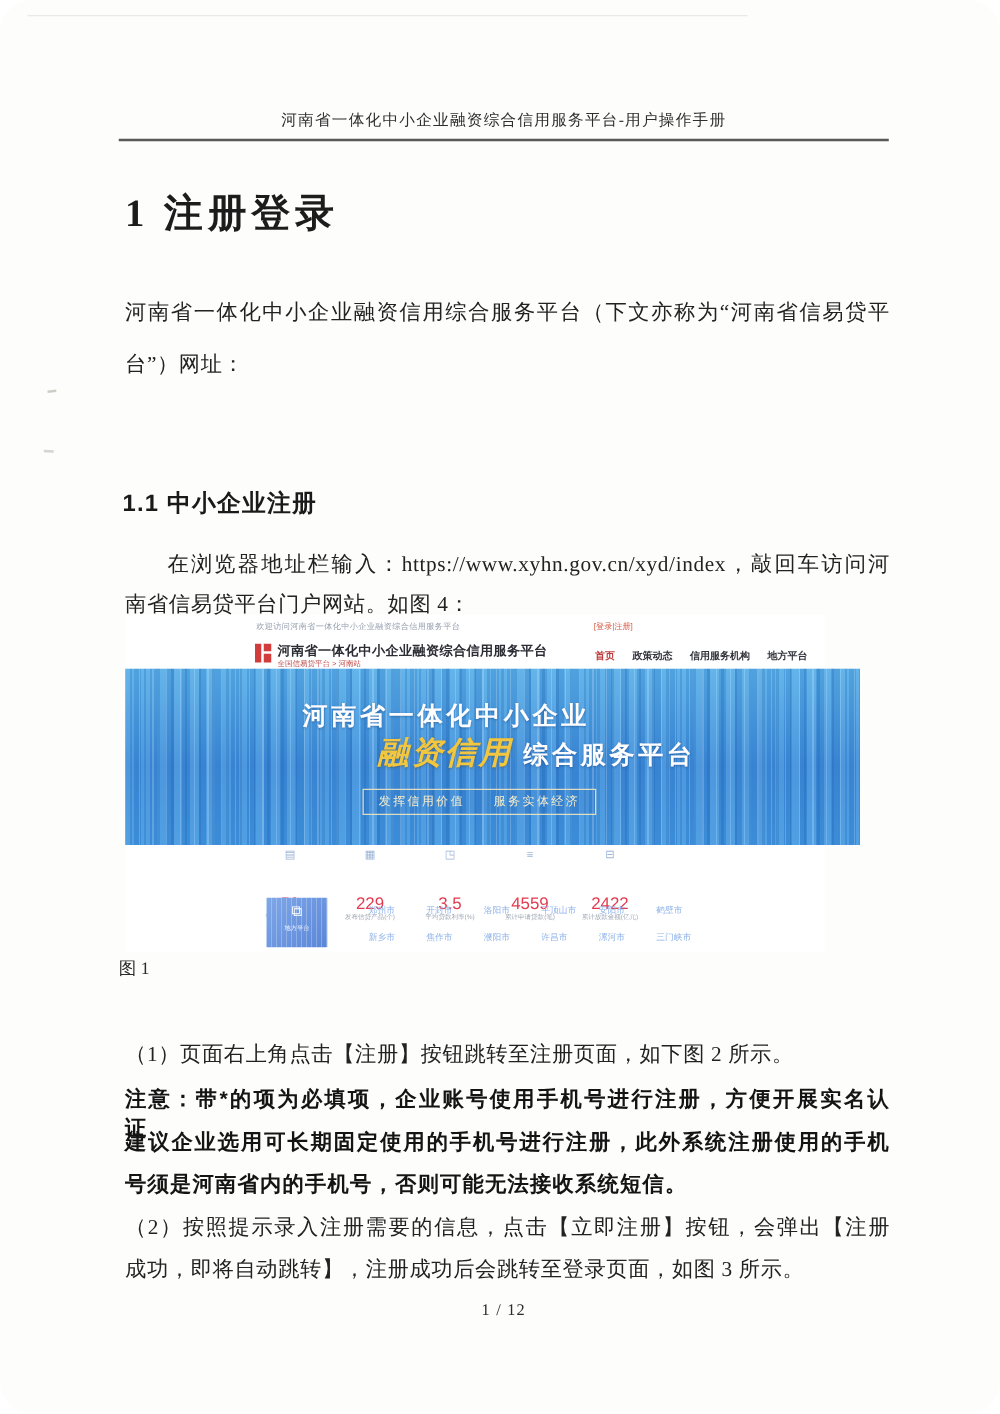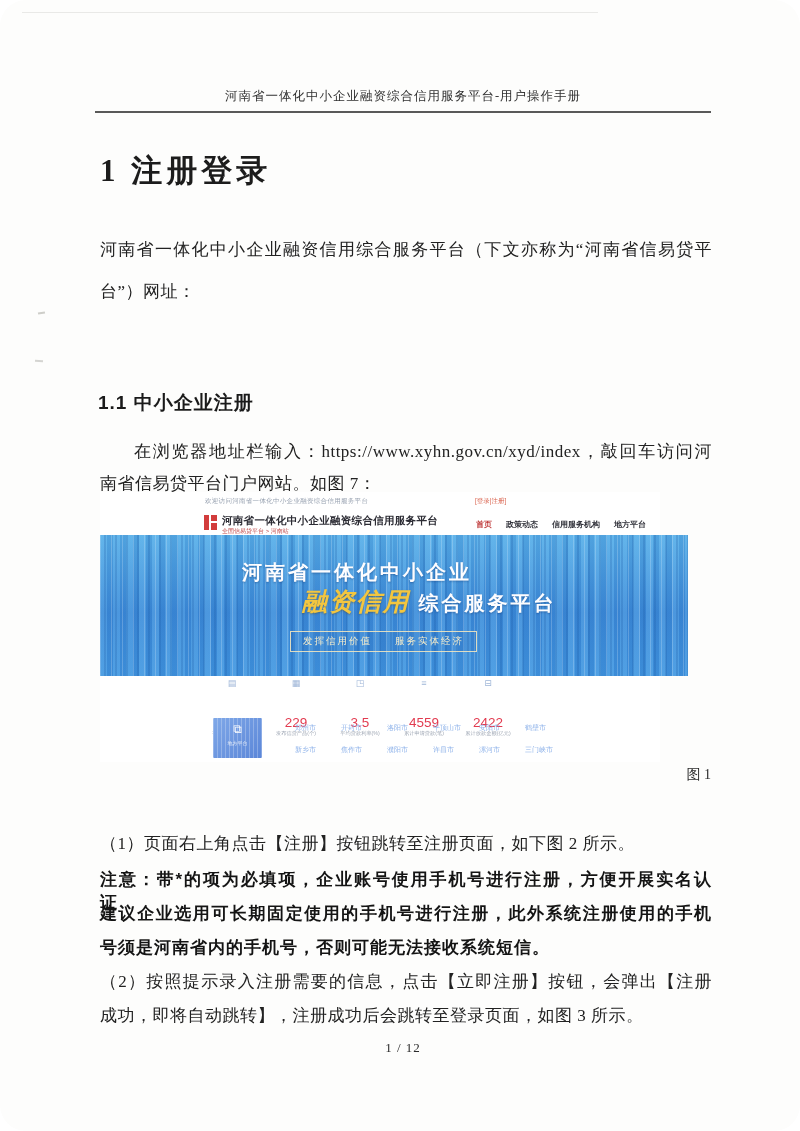--- a/index.html
+++ b/index.html
@@ -104,21 +104,21 @@
   }
   .fig-tile .tic{font-size:12px;line-height:22px;}
   .fig-tile .tlb{font-size:5px;line-height:6px;opacity:.9;}
   .fig-cities{
     position:absolute;top:5px;left:195px;
     display:grid;grid-template-columns:repeat(6,46px);grid-row-gap:12px;
     font-size:7px;color:#8fb3ea;white-space:nowrap;
   }
   
 
-  .fig-caption{position:absolute;top:766px;left:95px;width:616px;text-align:right;font-size:14px;color:#2b2b2b;}
+  .fig-caption{position:absolute;top:766px;left:95px;width:616px;text-align:left;font-size:14px;color:#2b2b2b;}
   .p-step1{top:832px;}
   .note1{top:868px;font-size:17px;}
   .note2{top:902px;font-size:17px;}
   .note3{top:936px;font-size:17px;}
   .s2l1{top:970px;}
   .s2l2{top:1004px;}
   .doc-footer{position:absolute;top:1040px;left:95px;width:616px;text-align:center;font-size:13px;color:#2b2b2b;letter-spacing:1px;}
 </style>
 </head>
 <body>
@@ -135,21 +135,21 @@
   <div class="h1">1 注册登录</div>
 
   <div class="bodyline fill p1l1">河南省一体化中小企业融资信用综合服务平台（下文亦称为“河南省信易贷平</div>
   <div class="bodyline p1l2">台”）网址：</div>
 
 
 
   <div class="h2">1.1 中小企业注册</div>
 
   <div class="bodyline fill indent s0l1">在浏览器地址栏输入：https://www.xyhn.gov.cn/xyd/index，敲回车访问河</div>
-  <div class="bodyline s0l2">南省信易贷平台门户网站。如图 7：</div>
+  <div class="bodyline s0l2">南省信易贷平台门户网站。如图 4：</div>
 
   <div class="figure">
     <div class="fig-topstrip">
       <span class="fig-welcome">欢迎访问河南省一体化中小企业融资综合信用服务平台</span>
       <span class="fig-auth">[登录|注册]</span>
     </div>
     <div class="fig-headerbar">
       <span class="fig-logo">
           <i class="l1"></i>
           <i class="l2"></i>

